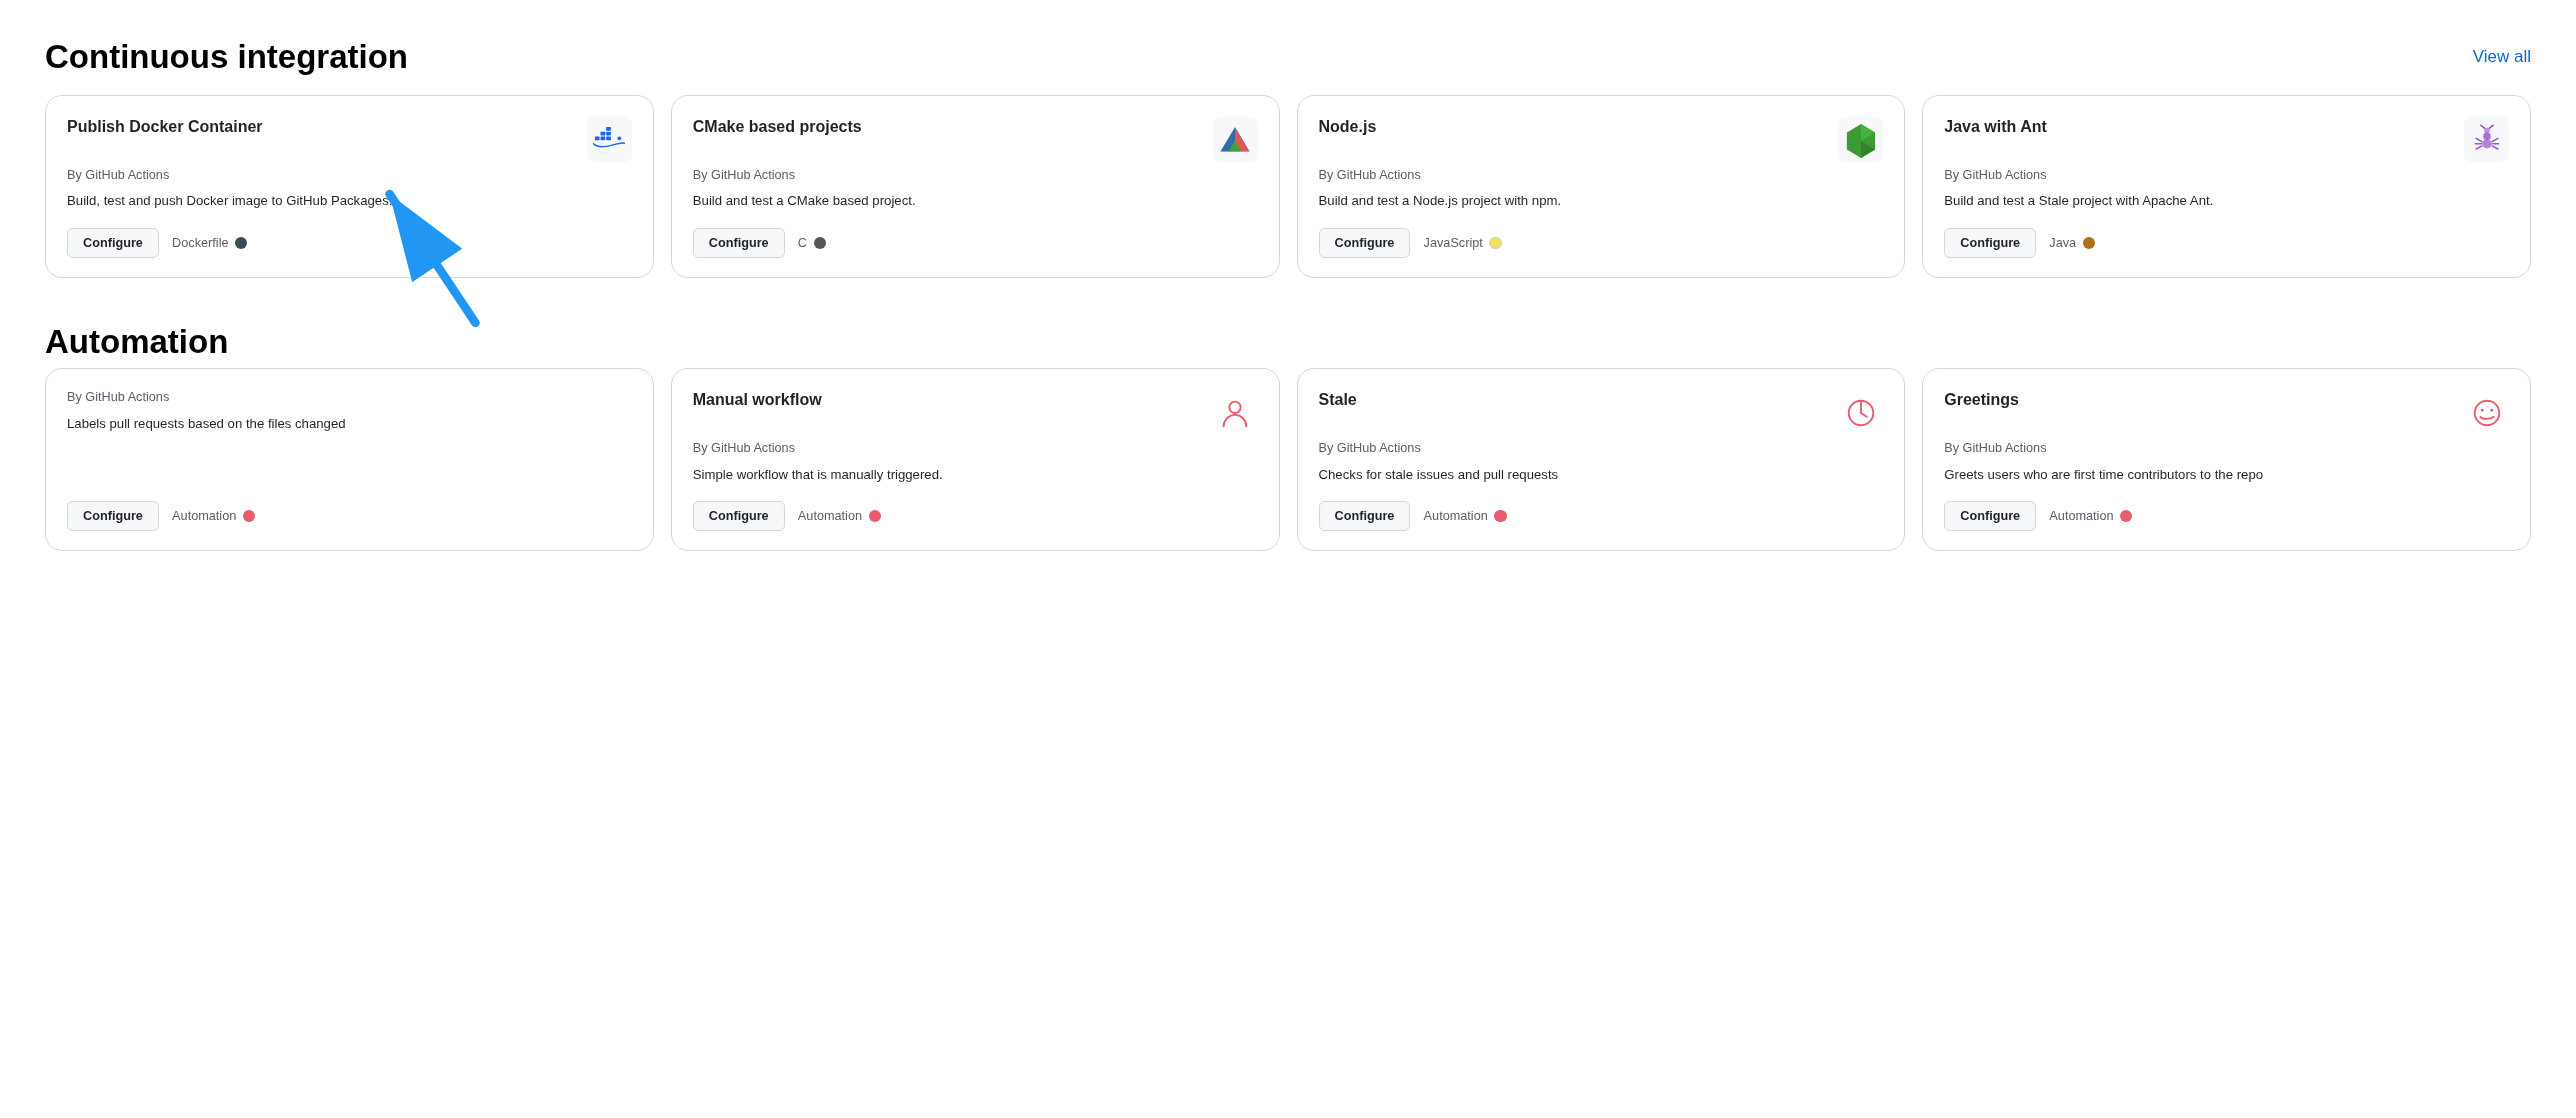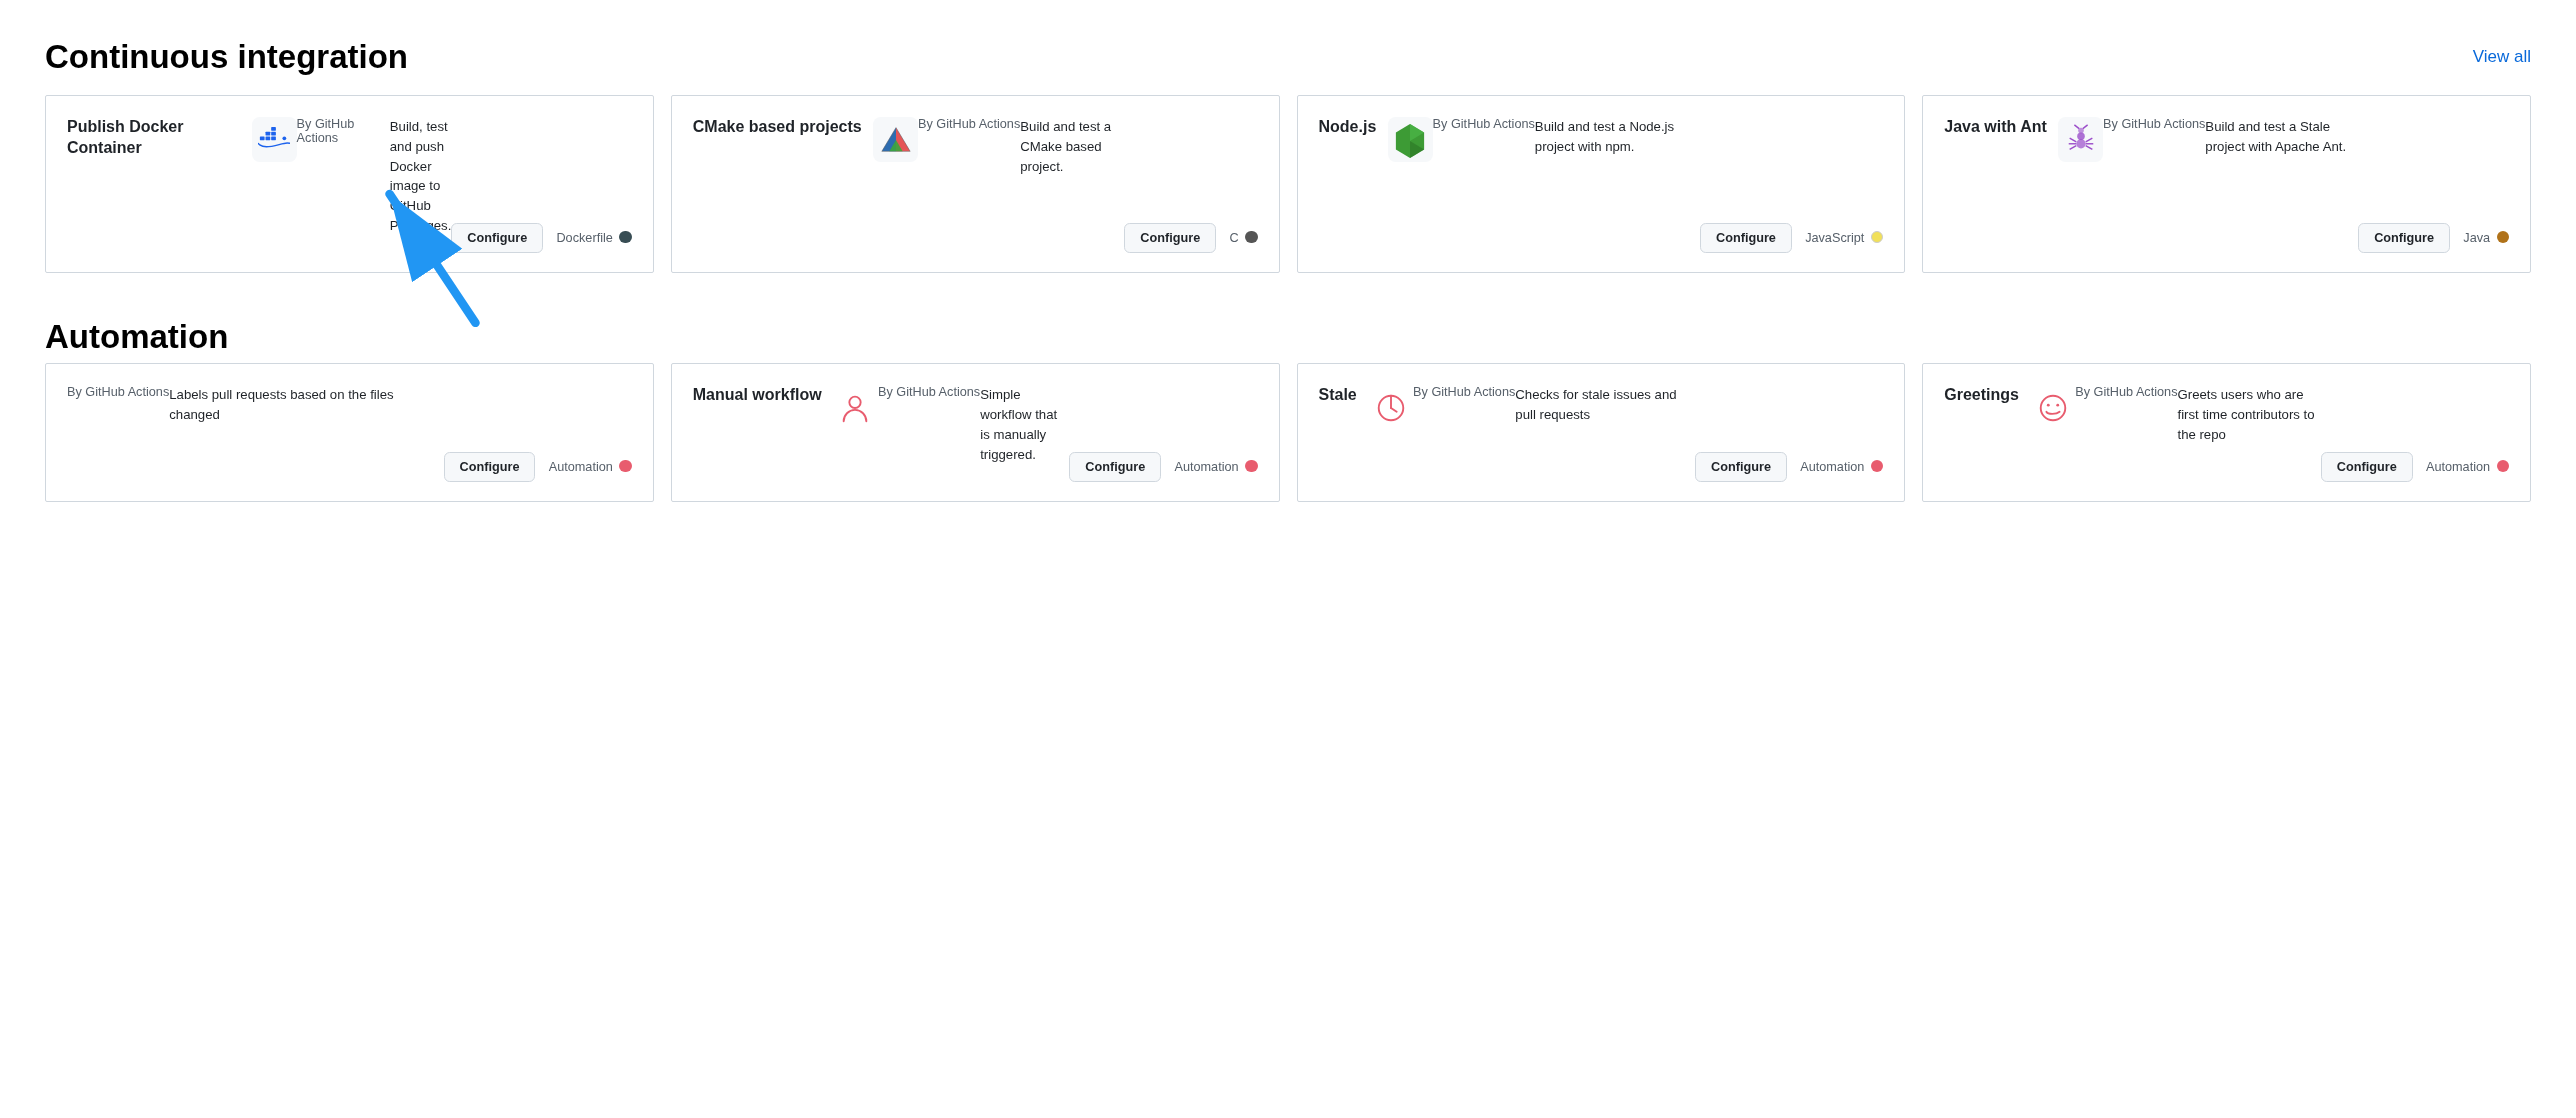--- a/index.html
+++ b/index.html
@@ -33,26 +33,26 @@
 
     .cards-grid {
       display: grid;
       grid-template-columns: repeat(4, 1fr);
       gap: 17px;
       margin-bottom: 45px;
     }
 
     .card {
       border: 0.9px solid #d0d7de;
-      border-radius: 2px;
+      border-radius: 17px;
       padding: 21px 21px 19px 21px;
       background: #ffffff;
       position: relative;
       display: flex;
-      flex-direction: row;
+      flex-direction: column;
     }
 
     .card-header {
       display: flex;
       justify-content: space-between;
       align-items: flex-start;
       margin-bottom: 5.7px;
     }
 
     .card-title {
@@ -106,20 +106,21 @@
       padding: 7px 15px;
       font-size: 12.7px;
       font-weight: 600;
       color: #1f2328;
       background: #f6f8fa;
       cursor: pointer;
     }
 
     .lang-badge {
       display: flex;
+      align-items: center;
       gap: 6.6px;
       font-size: 12.7px;
       color: #57606a;
     }
 
     .lang-dot {
       width: 12.3px;
       height: 12.3px;
       border-radius: 50%;
       display: inline-block;

